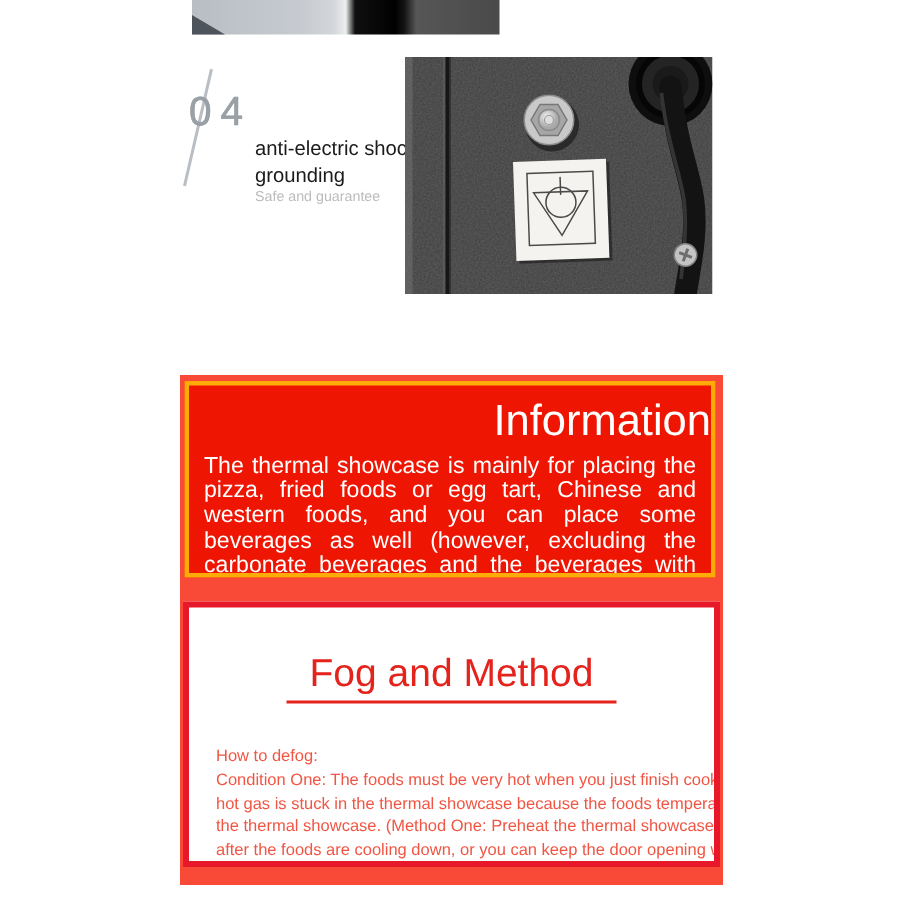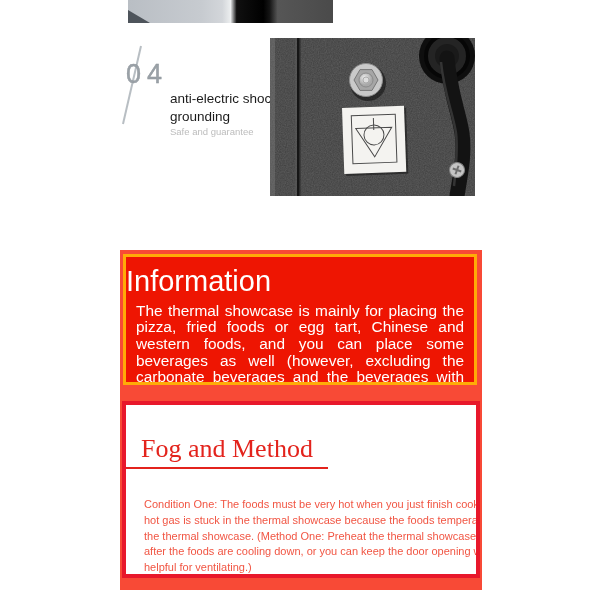--- a/index.html
+++ b/index.html
@@ -46,33 +46,33 @@
   .promo-band {
     position:absolute; left:120px; top:250px; width:362px; height:340px;
     background:var(--band-bg,#f84a36);
   }
   .info-box {
     position:absolute; left:3px; top:4px; width:354px; height:131px;
     box-sizing:border-box; background:var(--info-bg,#ee1502);
     border:3px solid var(--info-border,#ffab07); overflow:hidden;
   }
   .info-title {
-    margin:9px 0 0; text-align:left; font-size:29px; font-weight:400;
+    margin:9px 0 0; text-align:right; font-size:29px; font-weight:400;
     color:var(--info-text,#ffffff); line-height:1.1;
   }
   .info-body {
     margin:5px 10px 0; font-size:15.4px; line-height:16.6px;
     color:var(--info-text,#ffffff); text-align:justify;
   }
   .fog-box {
     position:absolute; left:2px; top:151px; width:358px; height:177px;
     box-sizing:border-box; background:#fff;
     border:4px solid var(--fog-border,#e8182b); overflow:hidden;
   }
-  .fog-title-row { margin-top:7px;font-family:Liberation Serif, serif; }
+  .fog-title-row { text-align:center; margin-top:7px; }
   .fog-title {
     display:inline-block; font-size:26px; font-weight:400; line-height:1.15;
     color:var(--fog-title,#e3231c); padding:0 15px 4px;
     border-bottom:2.5px solid var(--fog-title,#e3231c);
   }
   .fog-body { margin:6px 14px 0 18px; }
   .fog-line {
     font-size:11px; line-height:15.8px; color:var(--fog-text,#f15543);
     white-space:nowrap;
   }
@@ -150,20 +150,21 @@
     <div class="info-box">
       <h1 class="info-title">Information</h1>
       <p class="info-body">The thermal showcase is mainly for placing the pizza, fried foods or egg tart, Chinese and western foods, and you can place some beverages as well (however, excluding the carbonate beverages and the beverages with alcohol), the adjustable temperature is 30°~80°, so that you can freely adjust the temperature accordingly.</p>
     </div>
 
     <div class="fog-box">
       <div class="fog-title-row">
         <h2 class="fog-title">Fog and Method</h2>
       </div>
       <div class="fog-body">
+        <div class="fog-line">How to defog:</div>
         <div class="fog-line">Condition One: The foods must be very hot when you just finish cooking. It may have fogs if the</div>
         <div class="fog-line">hot gas is stuck in the thermal showcase because the foods temperature is higher than that of</div>
         <div class="fog-line">the thermal showcase. (Method One: Preheat the thermal showcase, or place the food inside</div>
         <div class="fog-line">after the foods are cooling down, or you can keep the door opening with a little gap, which is</div>
         <div class="fog-line">helpful for ventilating.)</div>
 
       </div>
     </div>
 
   </div>

